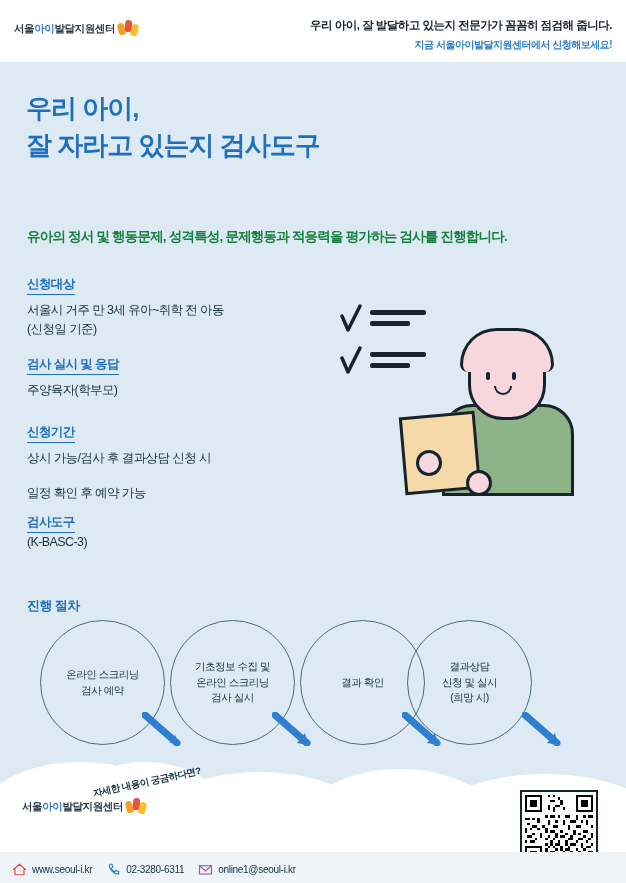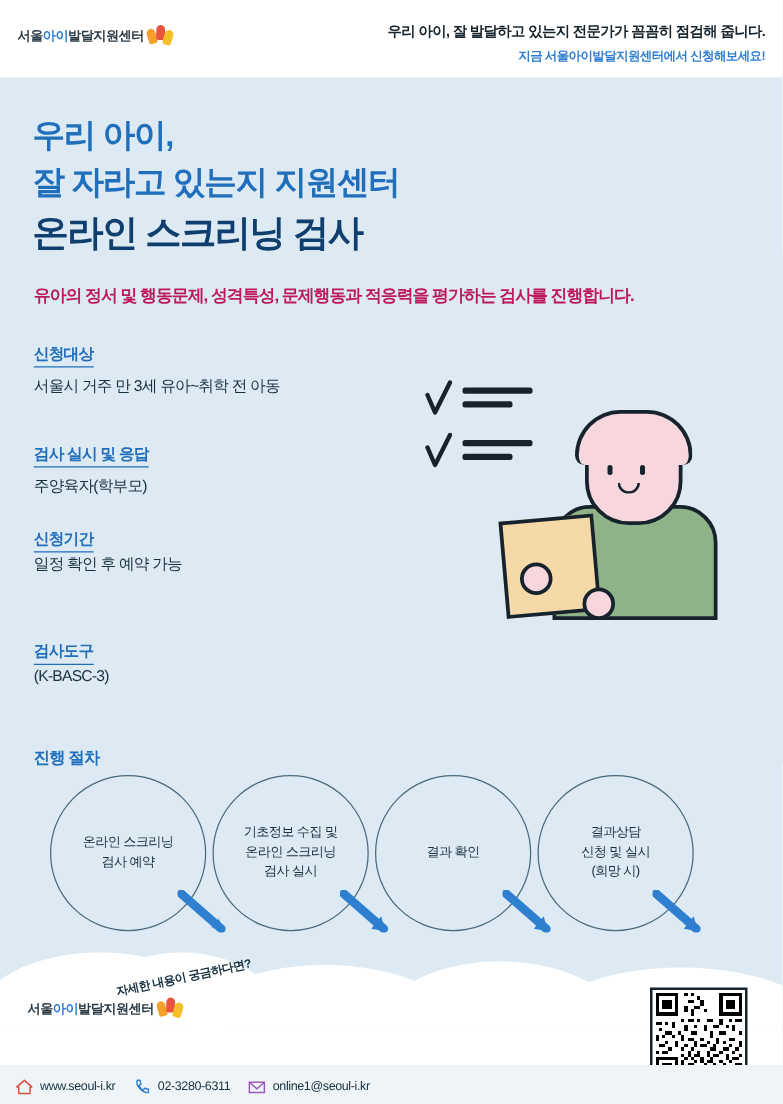--- a/index.html
+++ b/index.html
@@ -59,21 +59,21 @@
     position: absolute; background: #ffffff; border-radius: 50%;
   }
 
   .title-block { position: absolute; left: 26px; top: 28px; }
   .t1 { font-size: 26px; font-weight: 700; color: #1f6fbd; letter-spacing: -1px; line-height: 1.42; }
   .t2 { font-size: 26px; font-weight: 700; color: #1f6fbd; letter-spacing: -1px; line-height: 1.42; }
   .t3 { font-size: 29px; font-weight: 700; color: #0f3f6e; letter-spacing: -1.2px; line-height: 1.5; margin-top: 2px;}
 
   .subtitle {
     position: absolute; left: 27px; top: 166px;
-    font-size: 13.5px; font-weight: 700; color: #be185d; letter-spacing: -0.8px;
+    font-size: 13.5px; font-weight: 700; color: #15803d; letter-spacing: -0.8px;
   }
 
   
   .info { position: absolute; left: 27px; }
   .info-h {
     font-size: 12.5px; font-weight: 700; color: #1f6fbd; letter-spacing: -0.6px;
     border-bottom: 1.5px solid #1f6fbd; display: inline-block; padding-bottom: 1px;
   }
   .info-b {
     font-size: 12.5px; color: #17313f; letter-spacing: -0.6px; line-height: 1.55; margin-top: 6px;
@@ -138,21 +138,21 @@
     position: absolute; width: 125px; height: 125px; border-radius: 50%;
     border: 1.5px solid #4a6a7c; display: flex; align-items: center; justify-content: center;
     text-align: center;
   }
   .circ span {
     font-size: 10.5px; color: #17313f; line-height: 1.5; letter-spacing: -0.5px; display: block;
   }
   .c1 { left: 0px; }
   .c2 { left: 130px; }
   .c3 { left: 260px; }
-  .c4 { left: 390px; }
+  .c4 { left: 367px; }
   .arrow { position: absolute; top: 92px; }
   .a1 { left: 102px; }
   .a2 { left: 232px; }
   .a3 { left: 362px; }
   .a4 { left: 482px; }
 
   
   .bottom-area { position: absolute; left: 0; top: 762px; width: 626px; height: 90px; }
   .logo-bottom { position: absolute; left: 22px; top: 36px; display: flex; align-items: flex-end; gap: 3px; }
   .curious {
@@ -197,39 +197,40 @@
     <div class="header-lines">
       <div class="header-line1">우리 아이, 잘 발달하고 있는지 전문가가 꼼꼼히 점검해 줍니다.</div>
       <div class="header-line2">지금 서울아이발달지원센터에서 신청해보세요!</div>
     </div>
   </div>
 
   <div class="panel">
 
     <div class="title-block">
       <div class="t1">우리 아이,</div>
-      <div class="t2">잘 자라고 있는지 지원센터</div>
-      <div class="t3">온라인 스크리닝 검사</div>
+      <div class="t2">잘 자라고 있는지 검사도구</div>
     </div>
 
     <div class="subtitle">유아의 정서 및 행동문제, 성격특성, 문제행동과 적응력을 평가하는 검사를 진행합니다.</div>
 
     <div class="info i1">
       <div class="info-h">신청대상</div>
       <div class="info-b">서울시 거주 만 3세 유아~취학 전 아동</div>
+      <div class="info-b" style="margin-top:0">(신청일 기준)</div>
     </div>
 
     <div class="info i2">
       <div class="info-h">검사 실시 및 응답</div>
       <div class="info-b">주양육자(학부모)</div>
     </div>
 
     <div class="info i3">
       <div class="info-h">신청기간</div>
-      <div class="info-b" style="margin-top:0">일정 확인 후 예약 가능</div>
+      <div class="info-b">상시 가능/검사 후 결과상담 신청 시</div>
+      <div class="info-b" style="margin-top:16px">일정 확인 후 예약 가능</div>
     </div>
 
     <div class="info i4">
       <div class="info-h">검사도구</div>
       <div class="info-b" style="margin-top:0">(K-BASC-3)</div>
     </div>
 
     <div class="illus">
       <div class="checks">
         <div class="check-row">

